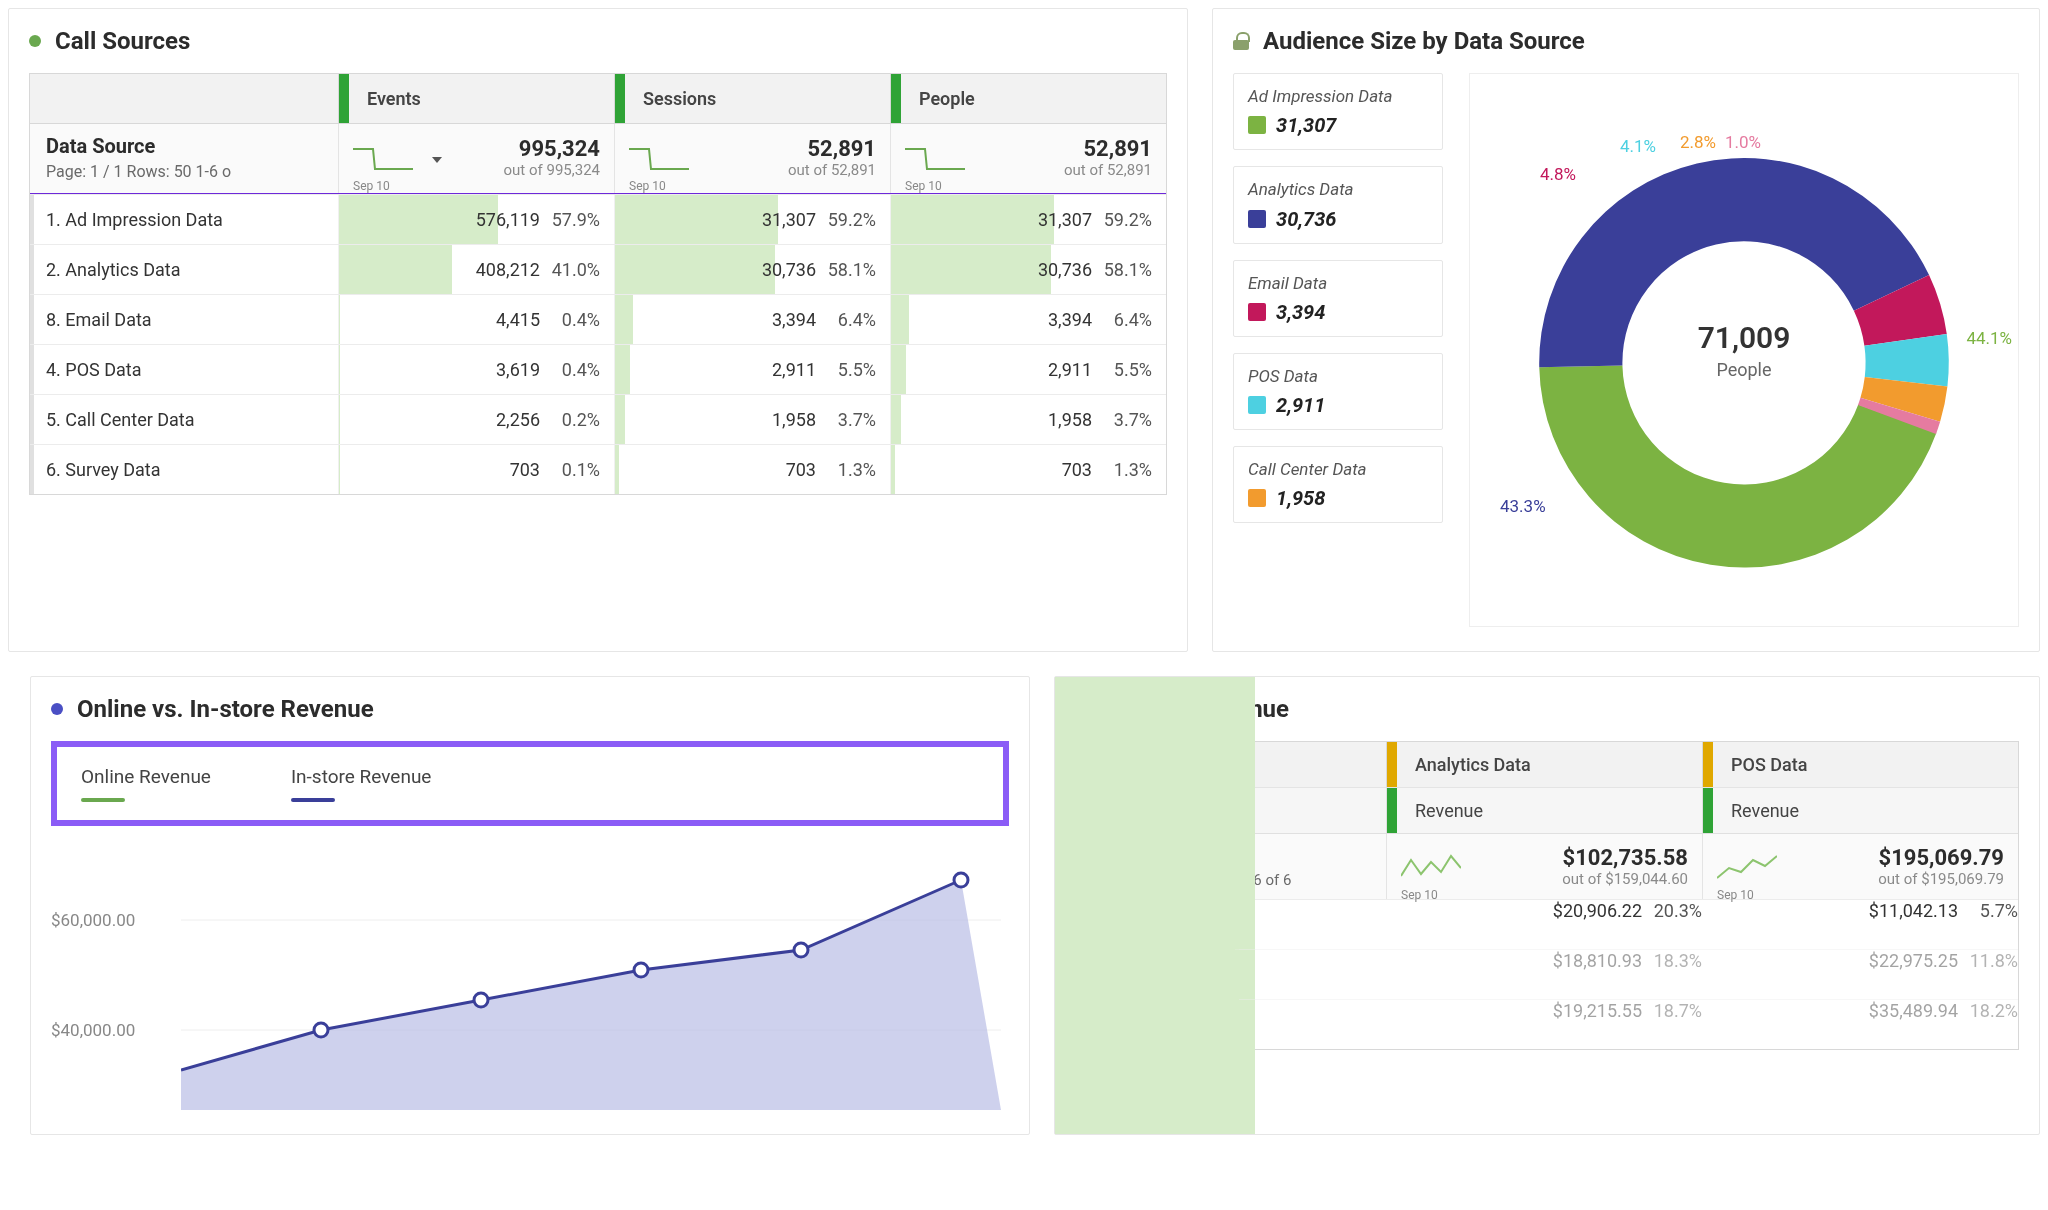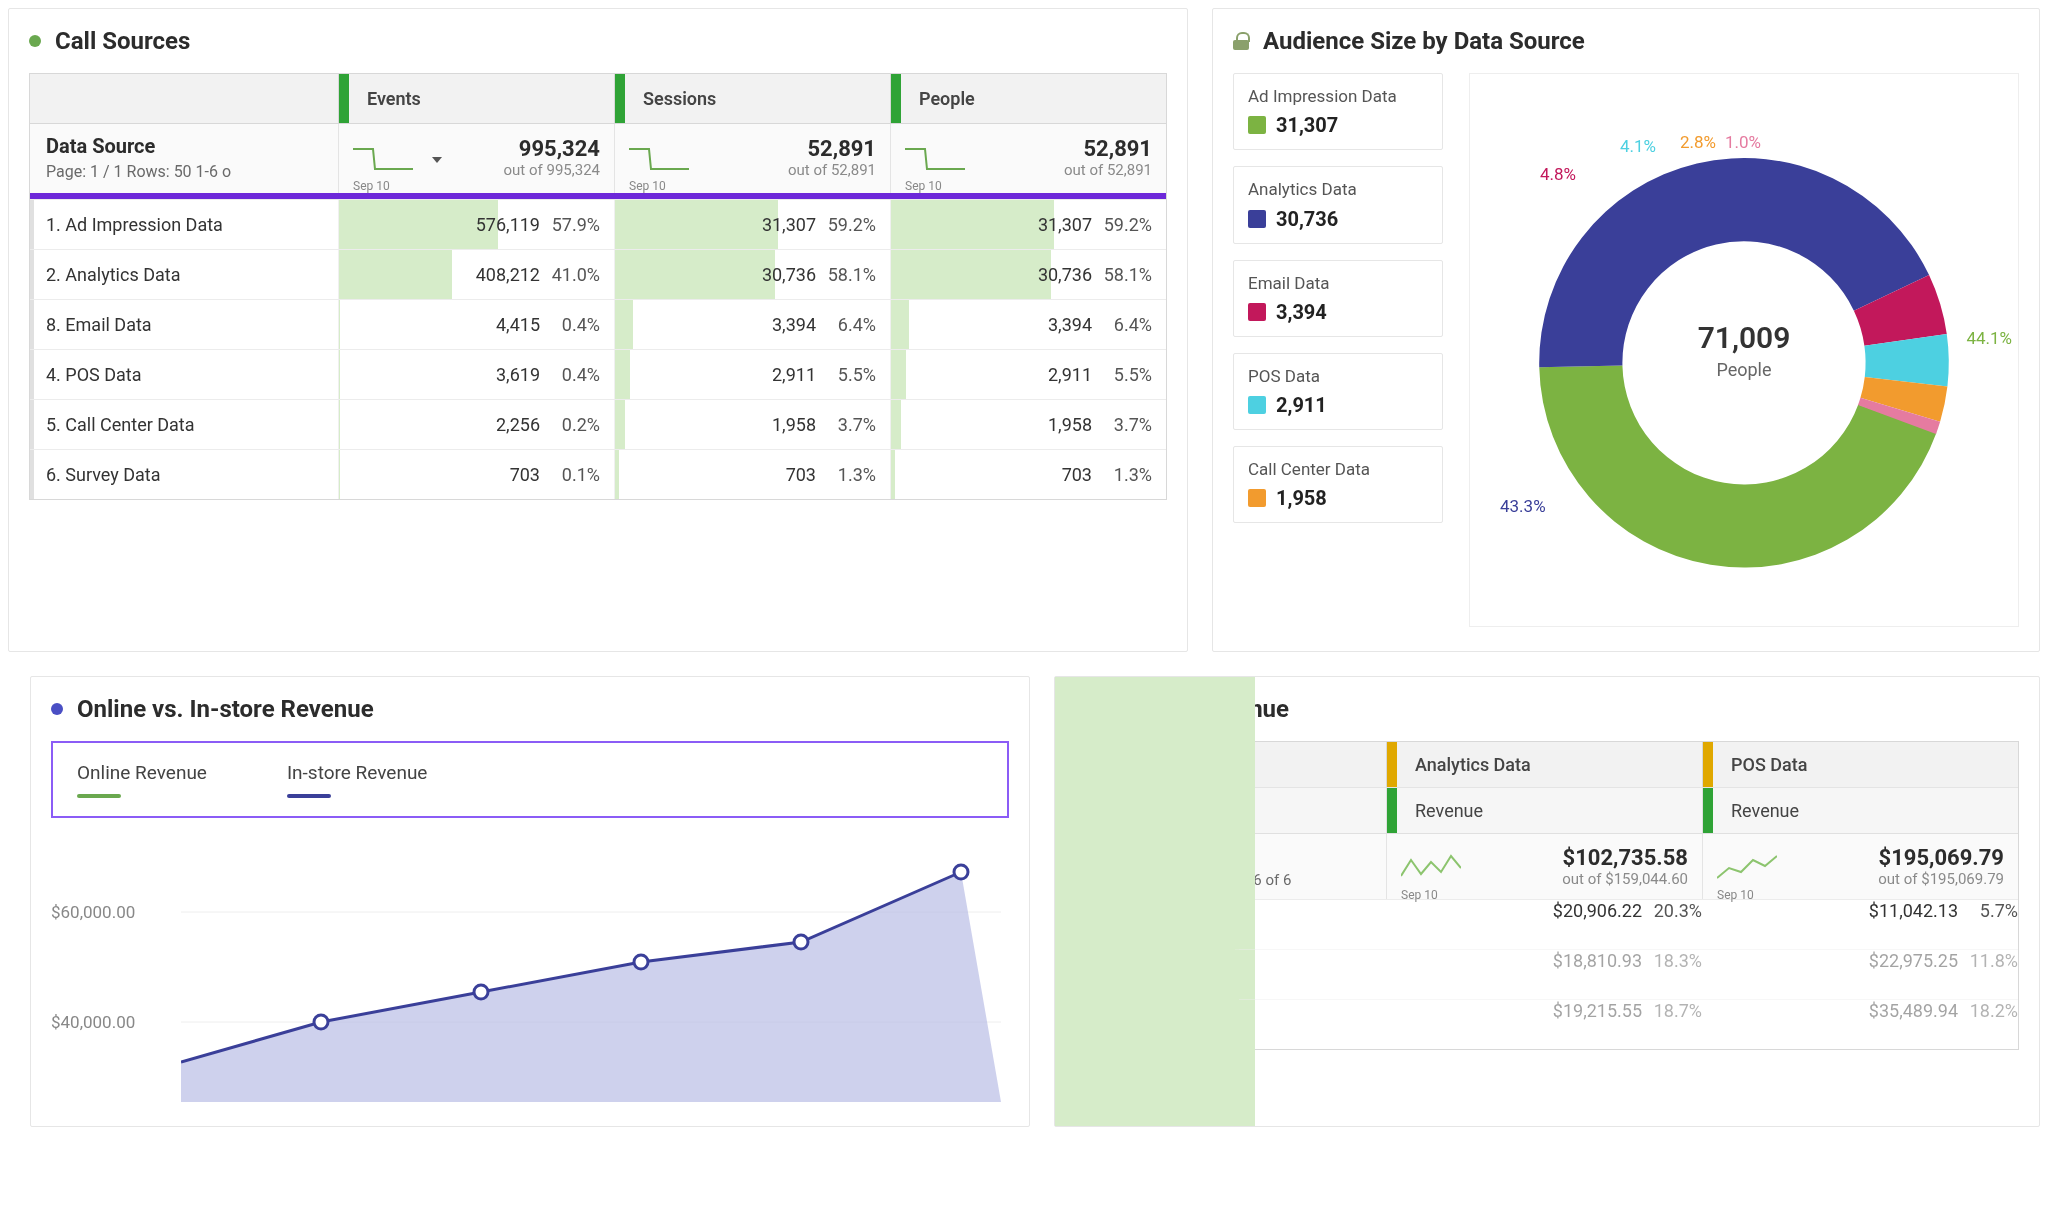--- a/index.html
+++ b/index.html
@@ -27,21 +27,21 @@
   .lock-icon::before { content:""; position:absolute; top:0; left:3px; width:10px; height:8px; border:2px solid #8aa06b; border-bottom:none; border-radius:6px 6px 0 0; }
   .lock-icon::after { content:""; position:absolute; bottom:0; left:0; width:16px; height:10px; background:#8aa06b; border-radius:2px; }
   .panel-title { font-weight: 700; font-size: 24px; color: #2c2c2c; }
 
   
   .ds-table { border:1px solid #d8d8d8; }
   .ds-hdr { display:grid; grid-template-columns: 308px 276px 276px 276px; background:#f2f2f2; border-bottom:1px solid #d8d8d8; }
   .ds-hdr .mcol { border-left:1px solid #d8d8d8; position:relative; padding:14px 16px 14px 28px; font-weight:600; color:#444; }
   .ds-hdr .mcol::before { content:""; position:absolute; left:0; top:0; bottom:0; width:10px; background:#2fa336; }
   .ds-hdr .lead { padding:14px 16px; }
-  .ds-sum { display:grid; grid-template-columns: 308px 276px 276px 276px; background:#fafafa; border-bottom:6px solid #6d28d9; }
+  .ds-sum { display:grid; grid-template-columns: 308px 276px 276px 276px; background:#fafafa; border-bottom:1px solid #6d28d9; }
   .ds-sum-lead { padding:10px 16px 12px; }
   .ds-sum-lead .t1 { font-weight:700; font-size:20px; color:#2c2c2c; }
   .ds-sum-lead .t2 { font-size:16px; color:#6a6a6a; margin-top:4px; }
   .ds-sum-cell { border-left:1px solid #e4e4e4; padding:8px 14px 10px; display:flex; align-items:center; gap:10px; }
   .spark { width:60px; height:38px; position:relative; }
   .spark svg { width:100%; height:100%; }
   .ds-sum-right { flex:1; text-align:right; }
   .ds-sum-right .big { font-weight:700; font-size:22px; color:#2c2c2c; }
   .ds-sum-right .sub { font-size:15px; color:#8a8a8a; }
   .sort-icon { width:16px; height:16px; display:inline-block; vertical-align:middle; color:#555; margin:0 6px; }
@@ -50,34 +50,34 @@
   .ds-row .name::before { content:""; position:absolute; left:0; top:0; bottom:0; width:4px; background:#e0e0e0; }
   .ds-row .mcell { border-left:1px solid #f0f0f0; position:relative; padding:14px 14px; }
   .mcell .bar { position:absolute; left:0; top:0; bottom:0; background:#d6ecc9; }
   .mcell .vals { position:relative; display:flex; justify-content:flex-end; gap:0; color:#333; }
   .mcell .vals .n { min-width:80px; text-align:right; }
   .mcell .vals .p { min-width:60px; text-align:right; color:#555; }
 
   
   .aud-body { display:flex; gap:26px; }
   .aud-legend { display:flex; flex-direction:column; gap:16px; width:210px; }
-  .aud-item { border:1px solid #e6e6e6; border-radius:2px; padding:12px 14px; }
+  .aud-item { border:1px solid #e6e6e6; border-radius:2px; padding:12px 14px;font-style:italic; }
   .aud-item .lbl { font-size:17px; color:#555; line-height:1.25; }
   .aud-item .row2 { display:flex; align-items:center; gap:10px; margin-top:6px; }
   .sw { width:18px; height:18px; border-radius:2px; display:inline-block; }
   .aud-item .val { font-weight:700; font-size:20px; color:#222; }
   .donut-wrap { position:relative; flex:1; min-height:400px; border:1px solid #eee; padding:18px; }
   .donut-center { position:absolute; left:50%; top:50%; transform:translate(-50%,-50%); text-align:center; }
   .donut-center .n { font-size:30px; font-weight:600; color:#333; }
   .donut-center .t { font-size:18px; color:#666; margin-top:4px; }
   .donut-label { position:absolute; font-size:17px; }
 
   
   .row2panels { display:grid; grid-template-columns: 1000px 1fr; gap:24px; margin-top:24px;padding-left:22px; }
-  .rev-legend { display:flex; gap:80px; border:2px solid #8b5cf6; padding:18px 24px; margin-bottom:24px; }
+  .rev-legend { display:flex; gap:80px; border:6px solid #8b5cf6; padding:18px 24px; margin-bottom:24px; }
   .rev-legend .item .lbl { font-size:19px; color:#444; margin-bottom:10px; }
   .rev-legend .item .line { width:44px; height:4px; border-radius:2px; }
   .rev-chart { position:relative; height:260px; }
   .rev-chart .ylab { position:absolute; left:0; font-size:17px; color:#888; }
   .rev-chart svg { position:absolute; left:130px; top:0; right:0; bottom:0; }
 
   
   .tr-table { border:1px solid #d8d8d8; }
   .tr-hdr1 { display:grid; grid-template-columns: 310px 1fr 1fr; background:#f2f2f2; }
   .tr-hdr1 .c { border-left:1px solid #d8d8d8; position:relative; padding:12px 18px 12px 28px; font-weight:500; color:#444; }

